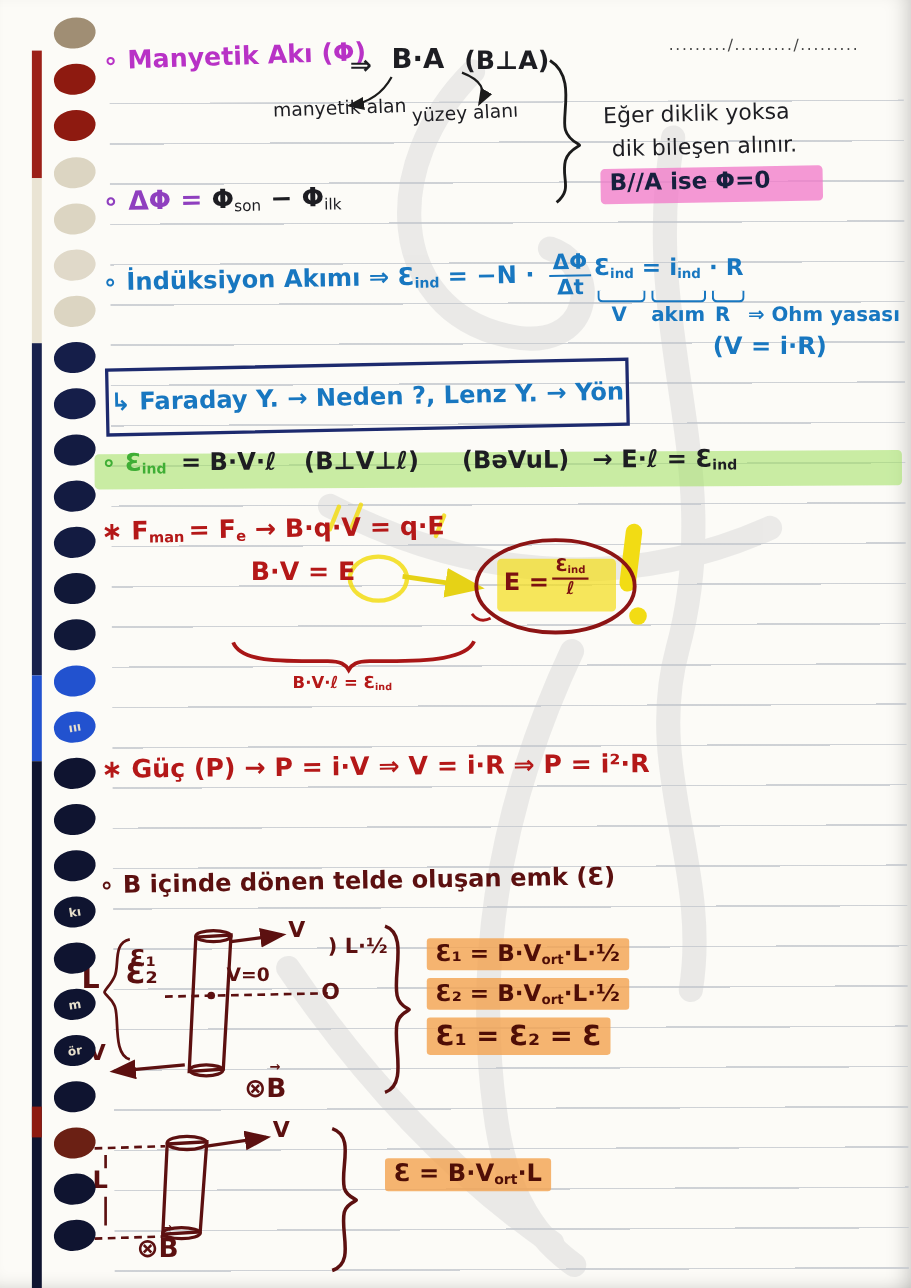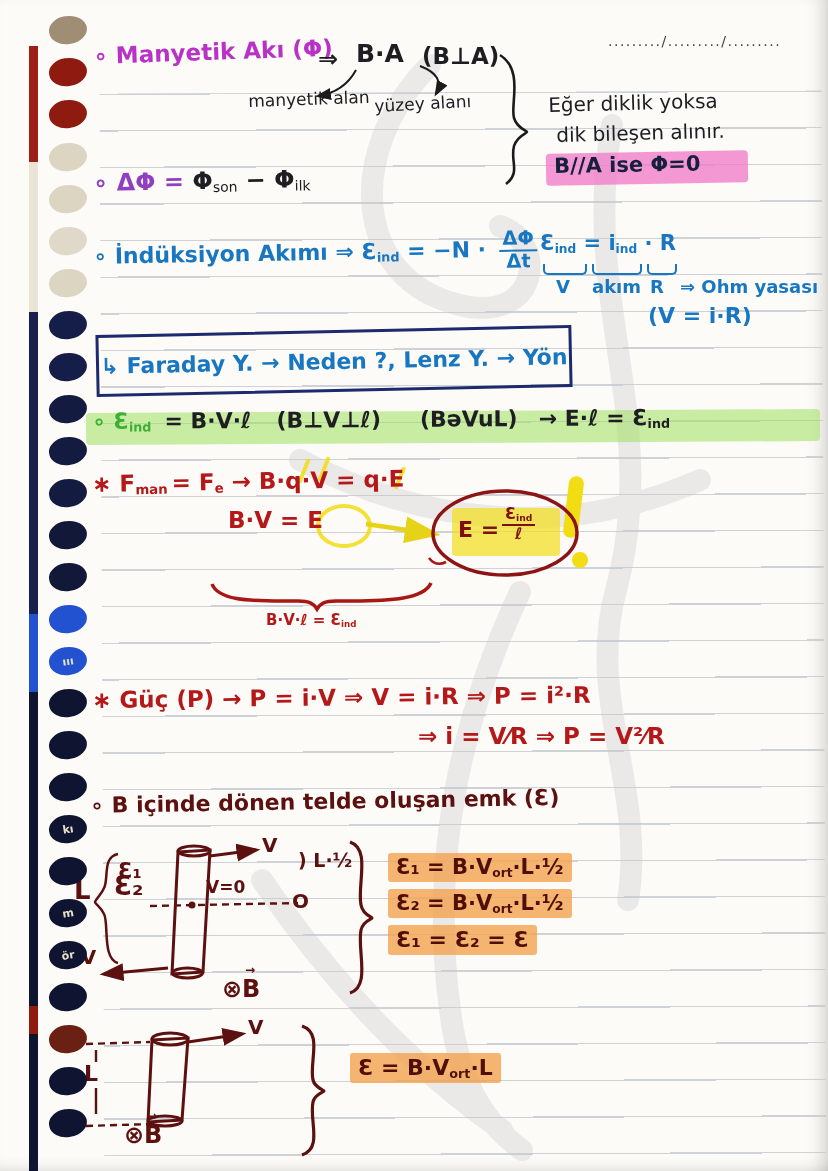--- a/index.html
+++ b/index.html
@@ -156,38 +156,37 @@
   <div class="t red b" style="left:228px;top:508px;font-size:23px;">B·V = E</div>
   <div class="t red b" style="left:266px;top:612px;font-size:15px;">
     <span>B·V·ℓ = Ɛ</span><sub>ind</sub>
   </div>
   <div class="t maroon b" style="left:458px;top:518px;font-size:22px;color:#7c1010;">E =</div>
   <div class="t" style="left:502px;top:506px;color:#7c1010;font-size:18px;font-weight:bold;">
     <span class="frac" style="margin-left:0;"><span class="num"><span>Ɛ</span><sub>ind</sub></span><span>ℓ</span></span>
   </div>
 
   <div class="t red b" style="left:92px;top:688px;font-size:23px;transform:rotate(-.6deg);">∗ Güç (P) → P = i·V ⇒ V = i·R ⇒ P = i²·R</div>
-  <div class="t red b" style="left:418px;top:724px;font-size:23px;">⇒ i = V⁄R ⇒ P = V²⁄R</div>
 
   <div class="t maroon b" style="left:90px;top:794px;font-size:22px;transform:rotate(-1deg);">∘ B içinde dönen telde oluşan emk (Ɛ)</div>
 
   <div class="t maroon b" style="left:74px;top:876px;font-size:26px;">L</div>
   <div class="t maroon b" style="left:118px;top:860px;font-size:21px;">Ɛ₁</div>
   <div class="t maroon b" style="left:114px;top:872px;font-size:26px;">Ɛ₂</div>
   <div class="t maroon b" style="left:262px;top:834px;font-size:20px;">V</div>
   <div class="t maroon b" style="left:206px;top:878px;font-size:17px;">V=0</div>
   <div class="t maroon b" style="left:292px;top:890px;font-size:20px;">O</div>
   <div class="t maroon b" style="left:64px;top:946px;font-size:20px;">−V</div>
   <div class="t maroon b" style="left:222px;top:976px;font-size:24px;">
     <span>⊗</span><span class="vec"><span>B</span><span class="arr">→</span></span>
   </div>
   <div class="t maroon b" style="left:298px;top:850px;font-size:19px;">) L·½</div>
   <div class="t" style="left:388px;top:856px;font-size:21px;"><span class="eq"><span>Ɛ₁ = B·V</span><sub>ort</sub><span>·L·½</span></span></div>
   <div class="t" style="left:388px;top:892px;font-size:21px;"><span class="eq"><span>Ɛ₂ = B·V</span><sub>ort</sub><span>·L·½</span></span></div>
-  <div class="t" style="left:388px;top:928px;font-size:22px;"><span class="eq">Ɛ₁ = Ɛ₂ = Ɛ</span></div>
+  <div class="t" style="left:388px;top:928px;font-size:25px;"><span class="eq">Ɛ₁ = Ɛ₂ = Ɛ</span></div>
 
   <div class="t maroon b" style="left:248px;top:1016px;font-size:20px;">V</div>
   <div class="t maroon b" style="left:84px;top:1062px;font-size:22px;">L</div>
   <div class="t maroon b" style="left:124px;top:1122px;font-size:24px;">
     <span>⊗</span><span class="vec"><span>B</span><span class="arr">→</span></span>
   </div>
   <div class="t" style="left:350px;top:1056px;font-size:22px;"><span class="eq"><span>Ɛ = B·V</span><sub>ort</sub><span>·L</span></span></div>
 
   <div class="rail">
       <div class="strip" style="top: 46px; height: 116px; background: rgb(156, 32, 24);"></div>

